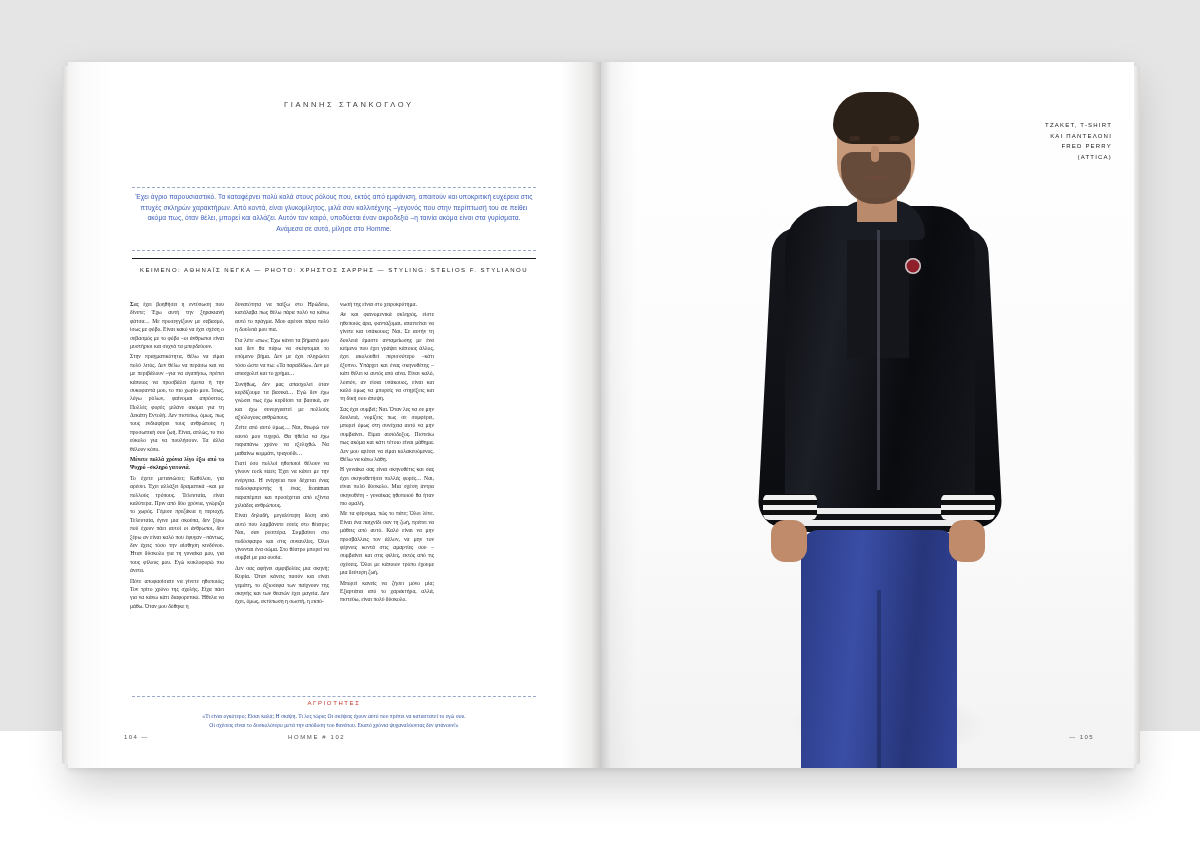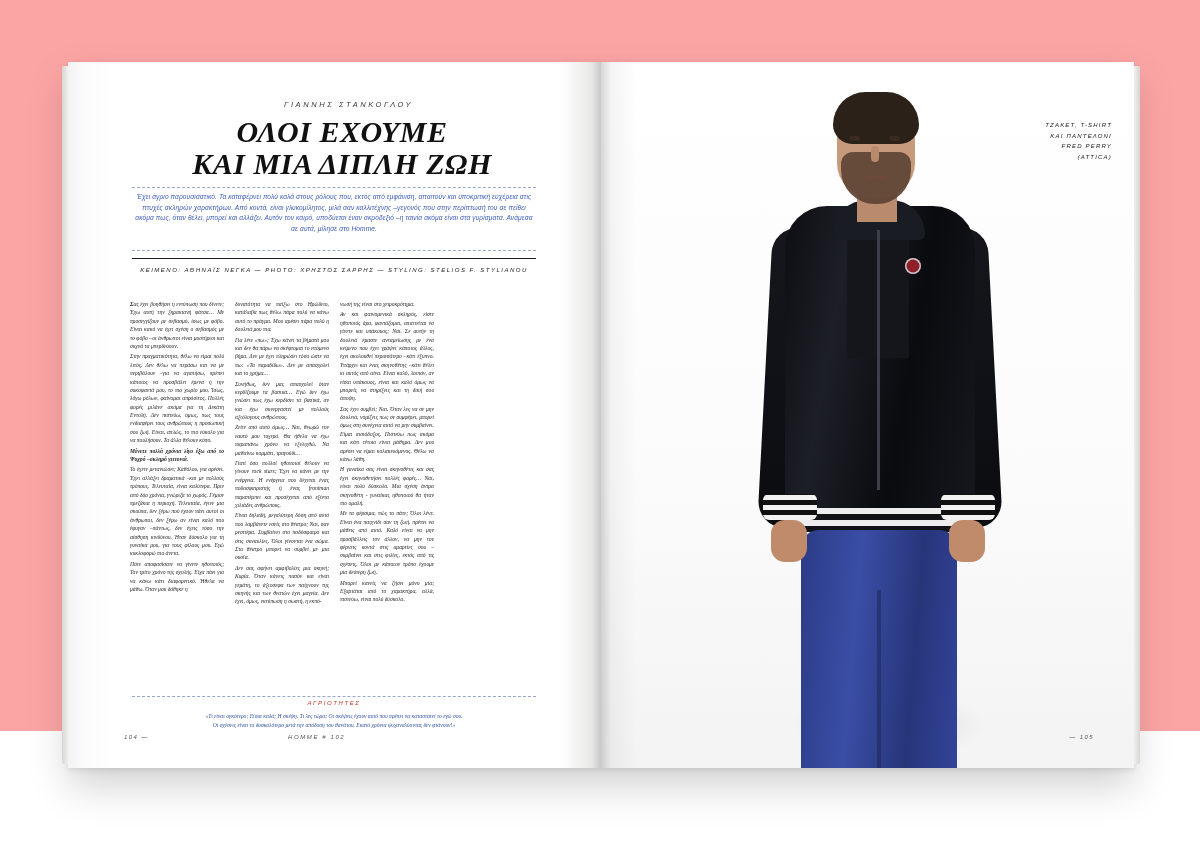--- a/index.html
+++ b/index.html
@@ -2,21 +2,21 @@
 <html><head>
 <meta charset="utf-8">
 <style>
   html,body{margin:0;padding:0;}
   body{
     width:1200px;height:847px;
     background:#ffffff;
     font-family:"Liberation Serif", serif;
     overflow:hidden;
   }
-  .stage{position:relative;width:1200px;height:731px;background:#fca5a5;font-style:italic;}
+  .stage{position:relative;width:1200px;height:731px;background:#e5e5e5;}
 
   
   .spread{
     position:absolute;left:68px;top:62px;width:1066px;height:706px;
     background:#fff;
     box-shadow:0 18px 38px rgba(0,0,0,.18), 0 2px 6px rgba(0,0,0,.10);
   }
   .page{position:absolute;top:0;height:100%;background:#fefefe;overflow:hidden;}
   .page.left{left:0;width:533px;
     background:linear-gradient(to right,#f2f2f2 0px,#fbfbfb 14px,#ffffff 46px,#ffffff 92%,#f0efee 100%);
@@ -145,24 +145,20 @@
 
 <div class="stage">
   <div class="spread">
     <div class="edge-l"></div>
     <div class="edge-r"></div>
 
     <div class="page left">
 
       <div class="kicker">ΓΙΑΝΝΗΣ ΣΤΑΝΚΟΓΛΟΥ</div>
 
-      <div class="headline">
-        <span>ΟΛΟΙ ΕΧΟΥΜΕ</span>
-        <span class="l2">ΚΑΙ ΜΙΑ ΔΙΠΛΗ ΖΩΗ</span>
-      </div>
 
       <div class="rule r1"></div>
       <div class="standfirst">Έχει άγριο παρουσιαστικό. Τα καταφέρνει πολύ καλά στους ρόλους που, εκτός από εμφάνιση, απαιτούν και υποκριτική ευχέρεια στις πτυχές σκληρών χαρακτήρων. Από κοντά, είναι γλυκομίλητος, μιλά σαν καλλιτέχνης –γεγονός που στην περίπτωσή του σε πείθει ακόμα πως, όταν θέλει, μπορεί και αλλάζει. Αυτόν τον καιρό, υποδύεται έναν ακροδεξιό –η ταινία ακόμα είναι στα γυρίσματα. Ανάμεσα σε αυτά, μίλησε στο Homme.</div>
       <div class="rule r2"></div>
       <div class="rule solid"></div>
       <div class="credits">ΚΕΙΜΕΝΟ: ΑΘΗΝΑΪΣ ΝΕΓΚΑ — PHOTO: ΧΡΗΣΤΟΣ ΣΑΡΡΗΣ — STYLING: STELIOS F. STYLIANOU</div>
 
       <div class="cols">
         <div class="col c1">
           <p class="lead">Σας έχει βοηθήσει η εντύπωση που δίνετε; Έχω αυτή την ξηρακιανή φάτσα… Με προσεγγίζουν με σεβασμό, ίσως με φόβο. Είναι κακό να έχει σχέση ο σεβασμός με το φόβο –οι άνθρωποι είναι μυστήριοι και συχνά τα μπερδεύουν.</p>

